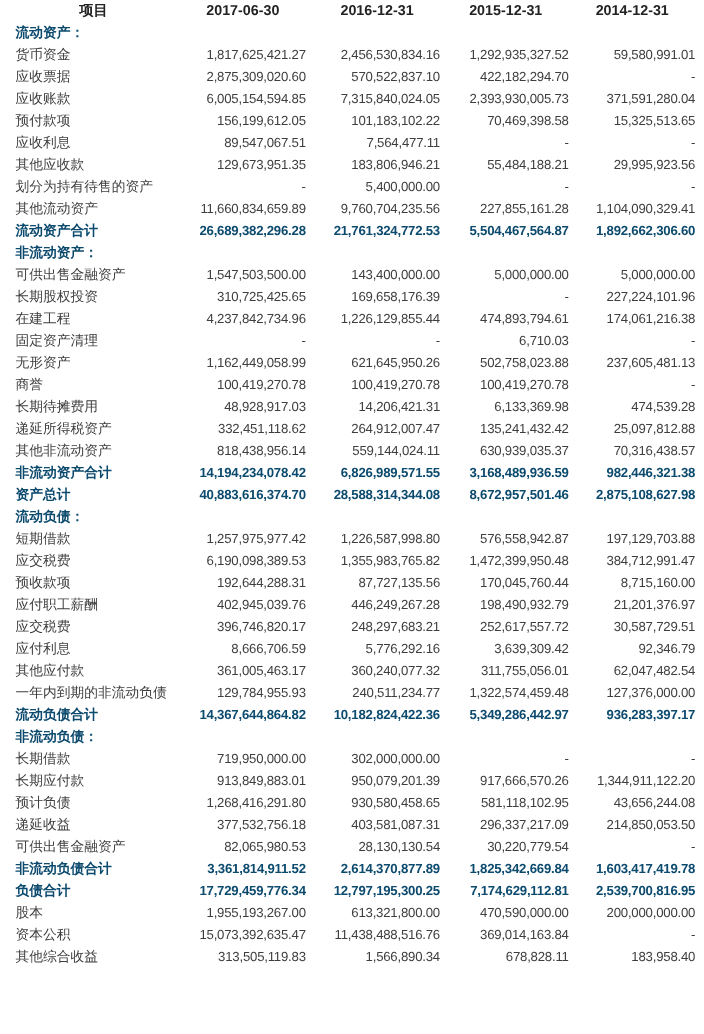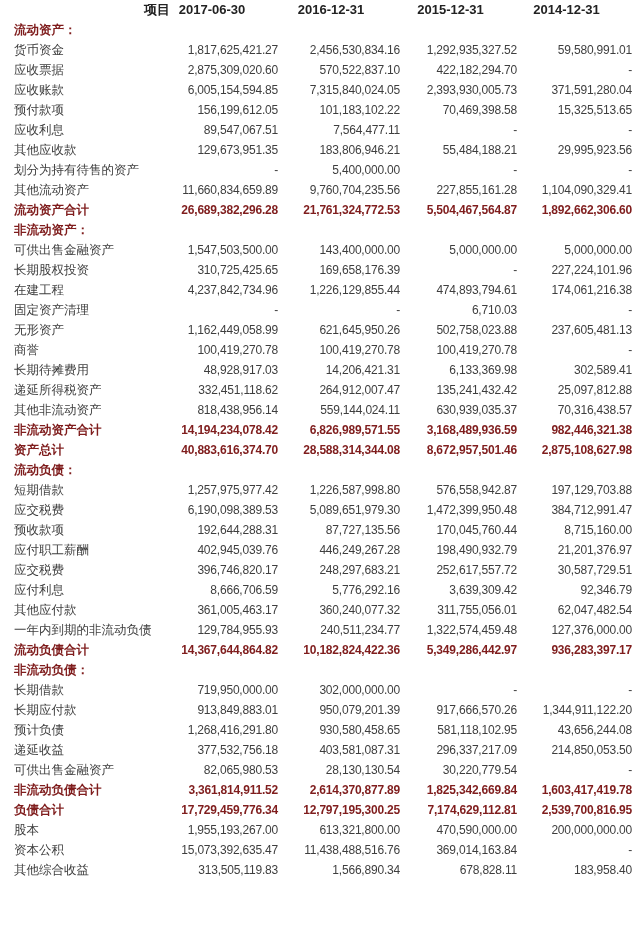--- a/index.html
+++ b/index.html
@@ -27,40 +27,40 @@
     white-space: nowrap;
     overflow: visible;
     vertical-align: middle;
   }
   th {
     font-size: 13px;
     font-weight: bold;
     color: #222222;
   }
   th.label-h {
+    text-align: center;
+  }
+  th.num-h {
     text-align: right;
-  }
-  th.num-h {
-    text-align: center;
     padding-right: 32px;
   }
   td.label {
     text-align: left;
     padding-left: 14px;
     font-size: 12.5px;
   }
   td.num {
     text-align: right;
     padding-right: 8px;
     font-size: 12px;
     letter-spacing: -0.2px;
   }
   tr.bold td {
     font-weight: bold;
-    color: #7f1d1d;
+    color: #0c4a6e;
   }
   tr td {
     color: #3e3e3e;
   }
 </style>
 </head>
 <body>
 
 <table>
   <colgroup>
@@ -197,21 +197,21 @@
         <td class="num">100,419,270.78</td>
         <td class="num">100,419,270.78</td>
         <td class="num">100,419,270.78</td>
         <td class="num">-</td>
       </tr>
       <tr>
         <td class="label">长期待摊费用</td>
         <td class="num">48,928,917.03</td>
         <td class="num">14,206,421.31</td>
         <td class="num">6,133,369.98</td>
-        <td class="num">302,589.41</td>
+        <td class="num">474,539.28</td>
       </tr>
       <tr>
         <td class="label">递延所得税资产</td>
         <td class="num">332,451,118.62</td>
         <td class="num">264,912,007.47</td>
         <td class="num">135,241,432.42</td>
         <td class="num">25,097,812.88</td>
       </tr>
       <tr>
         <td class="label">其他非流动资产</td>
@@ -244,21 +244,21 @@
       <tr>
         <td class="label">短期借款</td>
         <td class="num">1,257,975,977.42</td>
         <td class="num">1,226,587,998.80</td>
         <td class="num">576,558,942.87</td>
         <td class="num">197,129,703.88</td>
       </tr>
       <tr>
         <td class="label">应交税费</td>
         <td class="num">6,190,098,389.53</td>
-        <td class="num">5,089,651,979.30</td>
+        <td class="num">1,355,983,765.82</td>
         <td class="num">1,472,399,950.48</td>
         <td class="num">384,712,991.47</td>
       </tr>
       <tr>
         <td class="label">预收款项</td>
         <td class="num">192,644,288.31</td>
         <td class="num">87,727,135.56</td>
         <td class="num">170,045,760.44</td>
         <td class="num">8,715,160.00</td>
       </tr>

